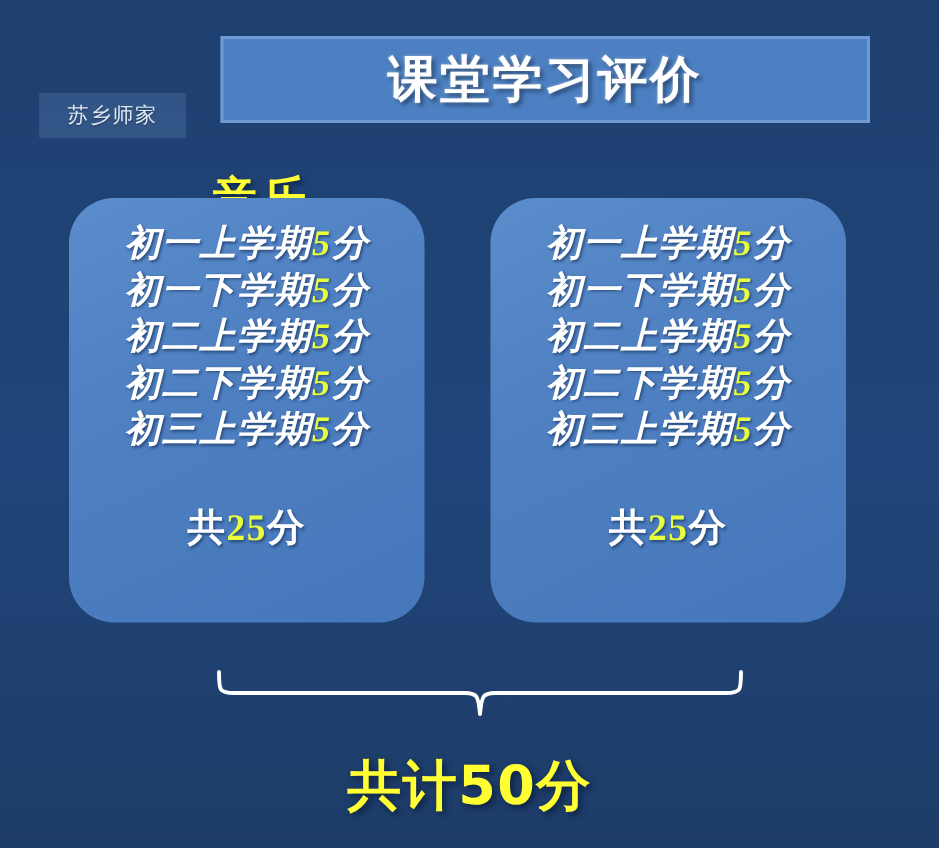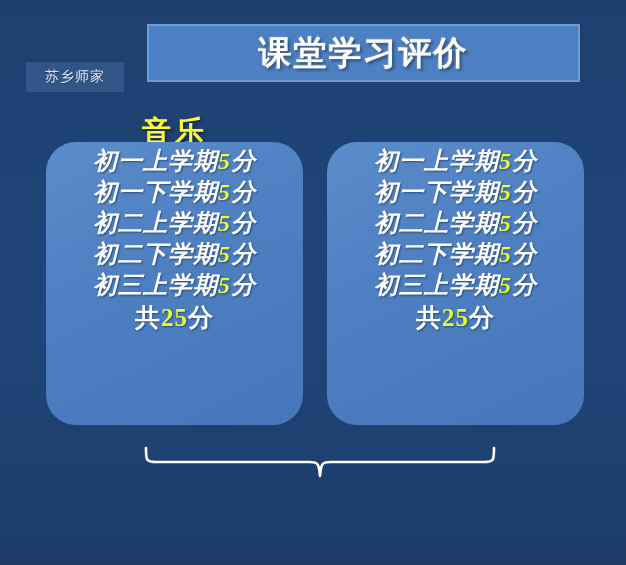--- a/index.html
+++ b/index.html
@@ -79,27 +79,27 @@
     font-size: 29px;
     letter-spacing: 4px;
     text-shadow: 2px 2px 3px rgba(8,25,55,0.7);
   }
   .subject-heading.left { left: 45px; }
   .subject-heading.right { left: 325px; }
 
   
   .card {
     position: absolute;
-    top: 142px;
-    width: 257px;
+    top: 132px;
+    width: 237px;
     height: 283px;
     background: linear-gradient(155deg, #5b8ccb 0%, #4d7fc1 45%, #4577ba 100%);
     border-radius: 30px;
     box-sizing: border-box;
-    padding-top: 4px;
+    padding-top: 16px;
   }
   .card.left { left: 46px; }
   .card.right { left: 327px; }
 
   .score-line {
     text-align: center;
     color: #ffffff;
     font-family: "Liberation Serif", serif;
     font-style: italic;
     font-weight: bold;
@@ -109,20 +109,21 @@
     text-shadow: 1px 1px 2px rgba(20,45,85,0.65);
     white-space: nowrap;
   }
   .score-line .num {
     color: #eaff3c;
     font-style: italic;
   }
 
   .card-total {
     text-align: center;
+    margin-top: 32px;
     color: #ffffff;
     font-family: "Liberation Serif", serif;
     font-weight: bold;
     font-size: 25px;
     letter-spacing: 1px;
     text-shadow: 1px 1px 2px rgba(20,45,85,0.65);
     white-space: nowrap;
   }
   .card-total .num { color: #eaff3c; }
 
@@ -213,14 +214,15 @@
       <path d="M6 2
                C6 14, 6 16, 16 16
                L170 16
                C178 16, 179 18, 180 30
                C181 18, 182 16, 190 16
                L344 16
                C354 16, 354 14, 354 2" fill="none" stroke="#ffffff" stroke-width="2.6" stroke-linecap="round" stroke-linejoin="round"></path>
     </svg>
   </div>
 
+  <div class="grand-total">共计50分</div>
 
 </div>
 
 </body></html>

